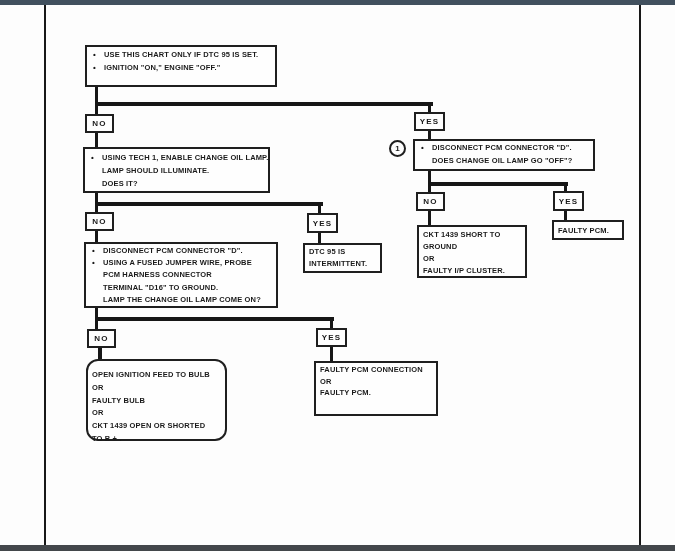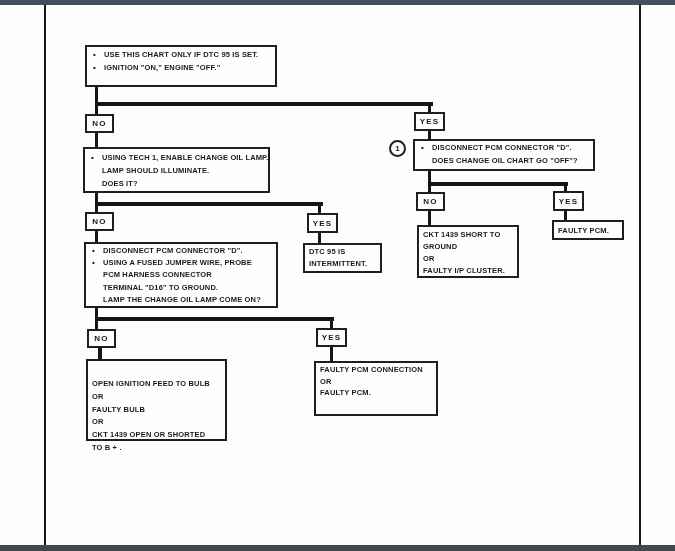--- a/index.html
+++ b/index.html
@@ -15,21 +15,21 @@
   }
   .rows { padding:2px 2px 0 4px; }
   .row { display:flex; white-space:nowrap; }
   .row .m { flex:0 0 11px; width:11px; padding-left:2px; font-size:8px; }
   .row .t { flex:1; letter-spacing:0.15px; }
   .lh13 .row { line-height:12.9px; }
   .lh13b .row { line-height:13.2px; }
   .lh12 .row { line-height:12.2px; }
   .pl { padding-left:4px; letter-spacing:0.15px; white-space:nowrap; font-weight:bold; }
   .p12 .pl { line-height:11.9px; } .p12 { padding-top:2px; }
-  .p128 .pl { line-height:12.8px; } .p128 { padding-top:17px; }
+  .p128 .pl { line-height:12.8px; } .p128 { padding-top:8px;border-radius:12px; }
   .p116 .pl { line-height:11.6px; } .p116 { padding-top:1px; }
   .pdtc .pl { line-height:12.2px; } .pdtc { padding-top:1px; }
   .lbl {
     display:flex; align-items:center; justify-content:center;
     font-size:8px; letter-spacing:1.2px; font-weight:bold;
   }
   .single { display:flex; align-items:center; padding-left:4px; letter-spacing:0.15px; }
   .circ {
     position:absolute; width:17px; height:17px; border:2px solid #1f1f1f;
     border-radius:50%; background:#fefefe; box-sizing:border-box;
@@ -108,29 +108,29 @@
 
   <div class="circ" style="left:389px;top:140px">1</div>
   <div class="box" style="left:413px;top:139px;width:182px;height:32px">
     <div class="rows lh13" style="padding-top:1px">
       <div class="row">
           <span class="m">•</span>
           <span class="t">DISCONNECT PCM CONNECTOR "D".</span>
         </div>
       <div class="row">
           <span class="m"></span>
-          <span class="t">DOES CHANGE OIL CHART GO "OFF"?</span>
+          <span class="t">DOES CHANGE OIL LAMP GO "OFF"?</span>
         </div>
     </div>
   </div>
 
   <div class="box lbl" style="left:416px;top:192px;width:29px;height:19px">NO</div>
   <div class="box lbl" style="left:553px;top:191px;width:31px;height:20px">YES</div>
 
-  <div class="box p12" style="left:417px;top:225px;width:102px;height:53px">
+  <div class="box p12" style="left:417px;top:225px;width:110px;height:53px">
     <div class="pl">CKT 1439 SHORT TO</div>
     <div class="pl">GROUND</div>
     <div class="pl">OR</div>
     <div class="pl">FAULTY I/P CLUSTER.</div>
   </div>
 
   <div class="box single" style="left:552px;top:220px;width:72px;height:20px">FAULTY PCM.</div>
 
   <div class="box lbl" style="left:85px;top:212px;width:29px;height:19px">NO</div>
   <div class="box lbl" style="left:307px;top:213px;width:31px;height:20px">YES</div>

